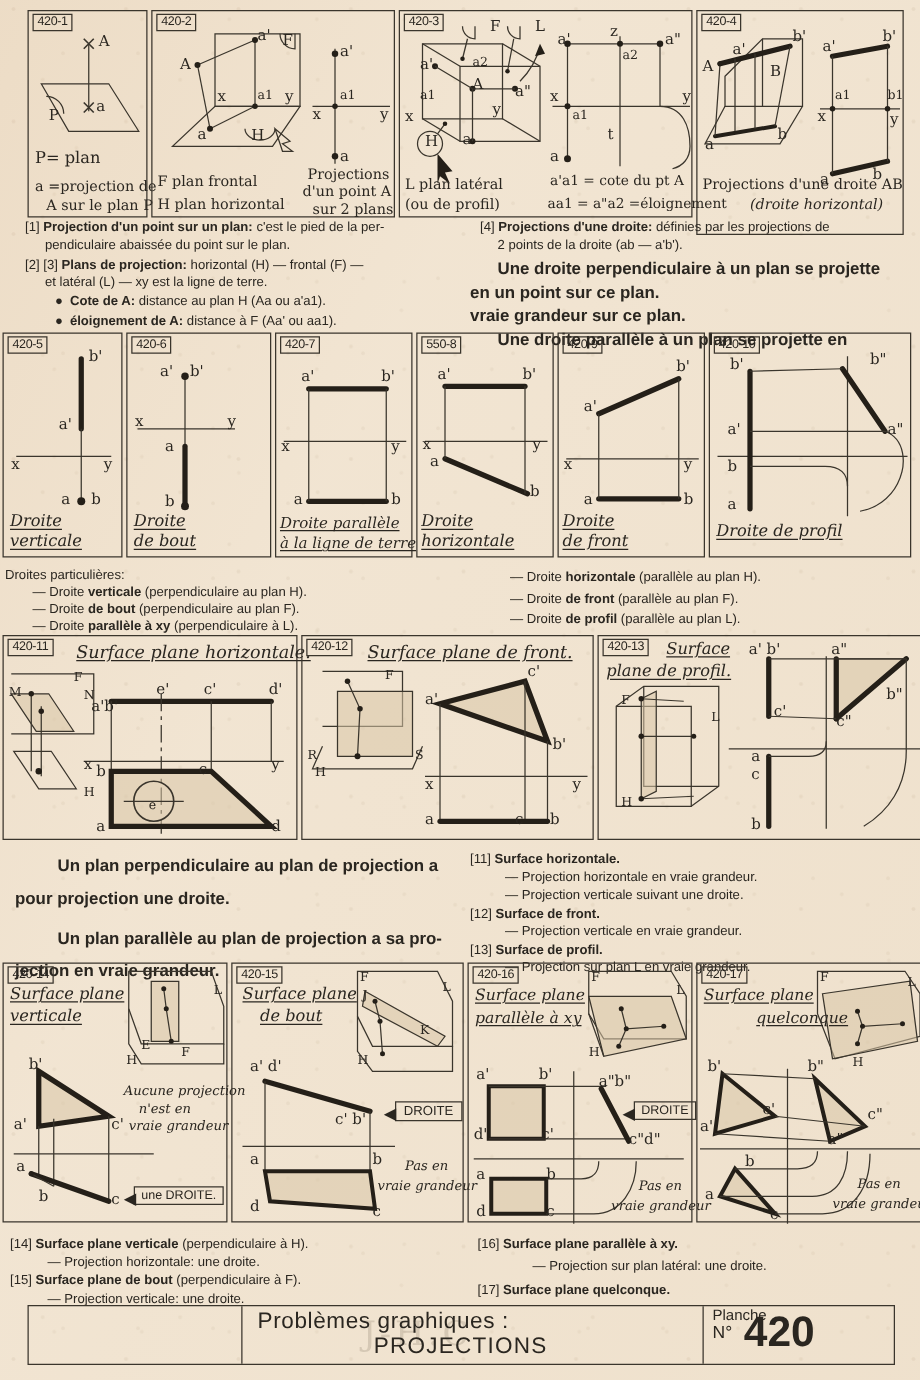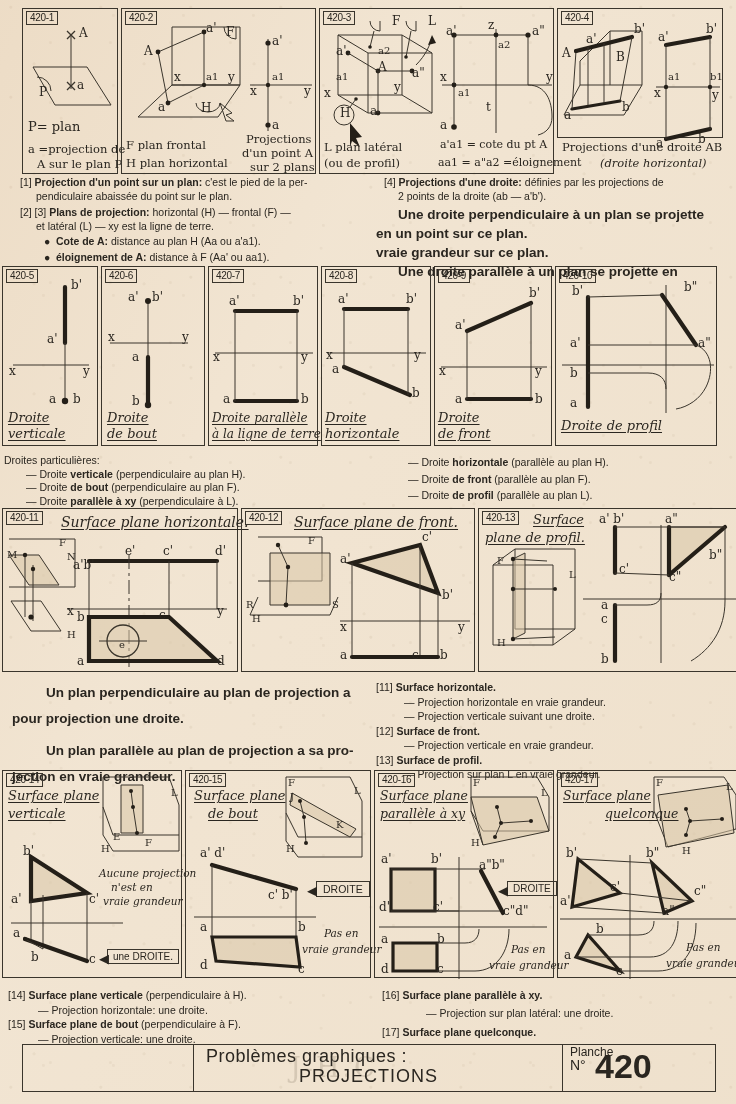--- a/index.html
+++ b/index.html
@@ -247,21 +247,21 @@
       <span class="lbl" style="left:226px;top:62px;">y</span>
       <span class="lbl sm" style="left:138px;top:78px;">a1</span>
       <span class="lbl" style="left:120px;top:110px;">a</span>
       <span class="lbl" style="left:166px;top:92px;">t</span>
       <span class="lbl" style="left:4px;top:132px;font-size:11.5px;">L plan latéral</span>
       <span class="lbl" style="left:4px;top:148px;font-size:11.5px;">(ou de profil)</span>
       <span class="lbl" style="left:120px;top:130px;font-size:11px;">a'a1 = cote du pt A</span>
       <span class="lbl" style="left:118px;top:148px;font-size:11px;">aa1 = a"a2 =éloignement</span>
     </div>
 
-    <div class="panel" style="width:166px;height:130px;">
+    <div class="panel" style="width:166px;height:180px;">
       <div class="pnum">420-4</div>
       <svg width="166" height="166">
 
         <path class="thin" d="M22 52 L52 22 L84 22 L84 76 L22 76 Z"></path>
         <path class="thin" d="M52 22 L52 76"></path>
         <path class="thin" d="M22 76 L6 106 L66 106 L84 76"></path>
         <path class="thick" d="M18 42 L74 28"></path>
         <path class="thick3" d="M14 100 L62 92"></path>
         <path class="thin" d="M18 42 L14 100 M74 28 L62 92"></path>
         <path class="thin" d="M30 38 L30 96 M46 34 L46 94"></path>
@@ -339,21 +339,21 @@
       <span class="lbl" style="left:68px;top:12px;">b'</span>
       <span class="lbl" style="left:44px;top:66px;">a'</span>
       <span class="lbl" style="left:6px;top:98px;">x</span>
       <span class="lbl" style="left:80px;top:98px;">y</span>
       <span class="lbl" style="left:46px;top:126px;">a</span>
       <span class="lbl" style="left:70px;top:126px;">b</span>
       <span class="cap" style="left:5px;top:144px;">Droite</span>
       <span class="cap" style="left:5px;top:160px;">verticale</span>
     </div>
 
-    <div class="panel" style="width:104px;height:180px;">
+    <div class="panel" style="width:116px;height:180px;">
       <div class="pnum">420-6</div>
       <svg width="96" height="180">
         <path class="thin" d="M8 76 L86 76"></path>
         <path class="thin" d="M46 36 L46 90"></path>
         <path class="thick" d="M46 90 L46 138"></path>
         <circle class="dot" cx="46" cy="34" r="3"></circle>
         <circle class="dot" cx="46" cy="138" r="3.2"></circle>
       </svg>
       <span class="lbl" style="left:26px;top:24px;">a'</span>
       <span class="lbl" style="left:50px;top:24px;">b'</span>
@@ -377,21 +377,21 @@
       <span class="lbl" style="left:84px;top:28px;">b'</span>
       <span class="lbl" style="left:4px;top:84px;">x</span>
       <span class="lbl" style="left:92px;top:84px;">y</span>
       <span class="lbl" style="left:14px;top:126px;">a</span>
       <span class="lbl" style="left:92px;top:126px;">b</span>
       <span class="cap" style="left:3px;top:144px;font-size:12px;">Droite parallèle</span>
       <span class="cap" style="left:3px;top:160px;font-size:12px;">à la ligne de terre</span>
     </div>
 
     <div class="panel" style="width:110px;height:180px;">
-      <div class="pnum">420-8</div>
+      <div class="pnum">550-8</div>
       <svg width="110" height="180">
         <path class="thin" d="M6 86 L104 86"></path>
         <path class="thick" d="M22 42 L86 42"></path>
         <path class="thick" d="M22 100 L88 128"></path>
         <path class="thin" d="M22 42 L22 100 M86 42 L86 128"></path>
       </svg>
       <span class="lbl" style="left:16px;top:26px;">a'</span>
       <span class="lbl" style="left:84px;top:26px;">b'</span>
       <span class="lbl" style="left:4px;top:82px;">x</span>
       <span class="lbl" style="left:92px;top:82px;">y</span>

